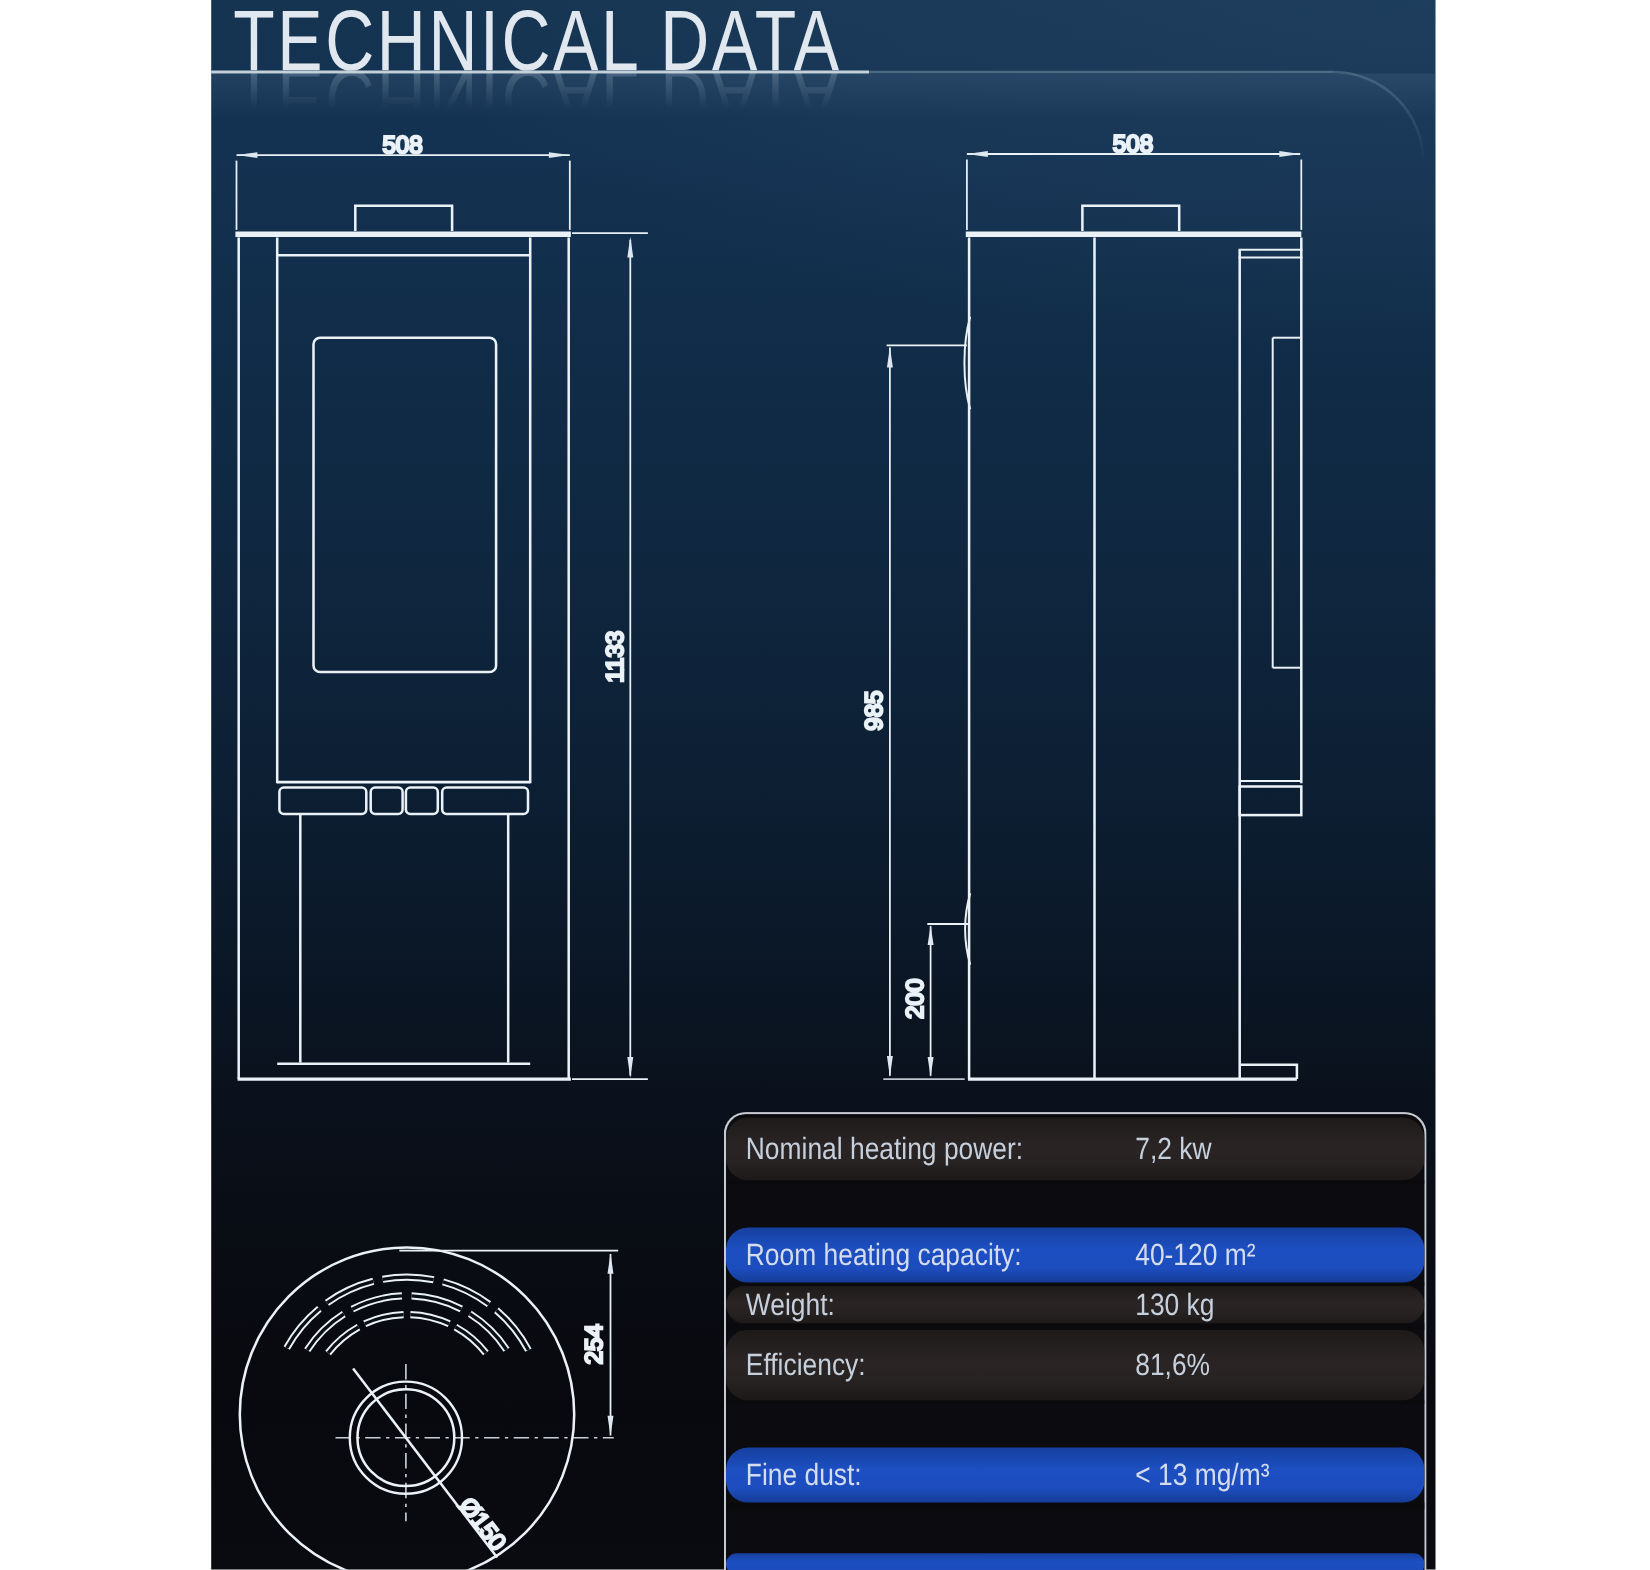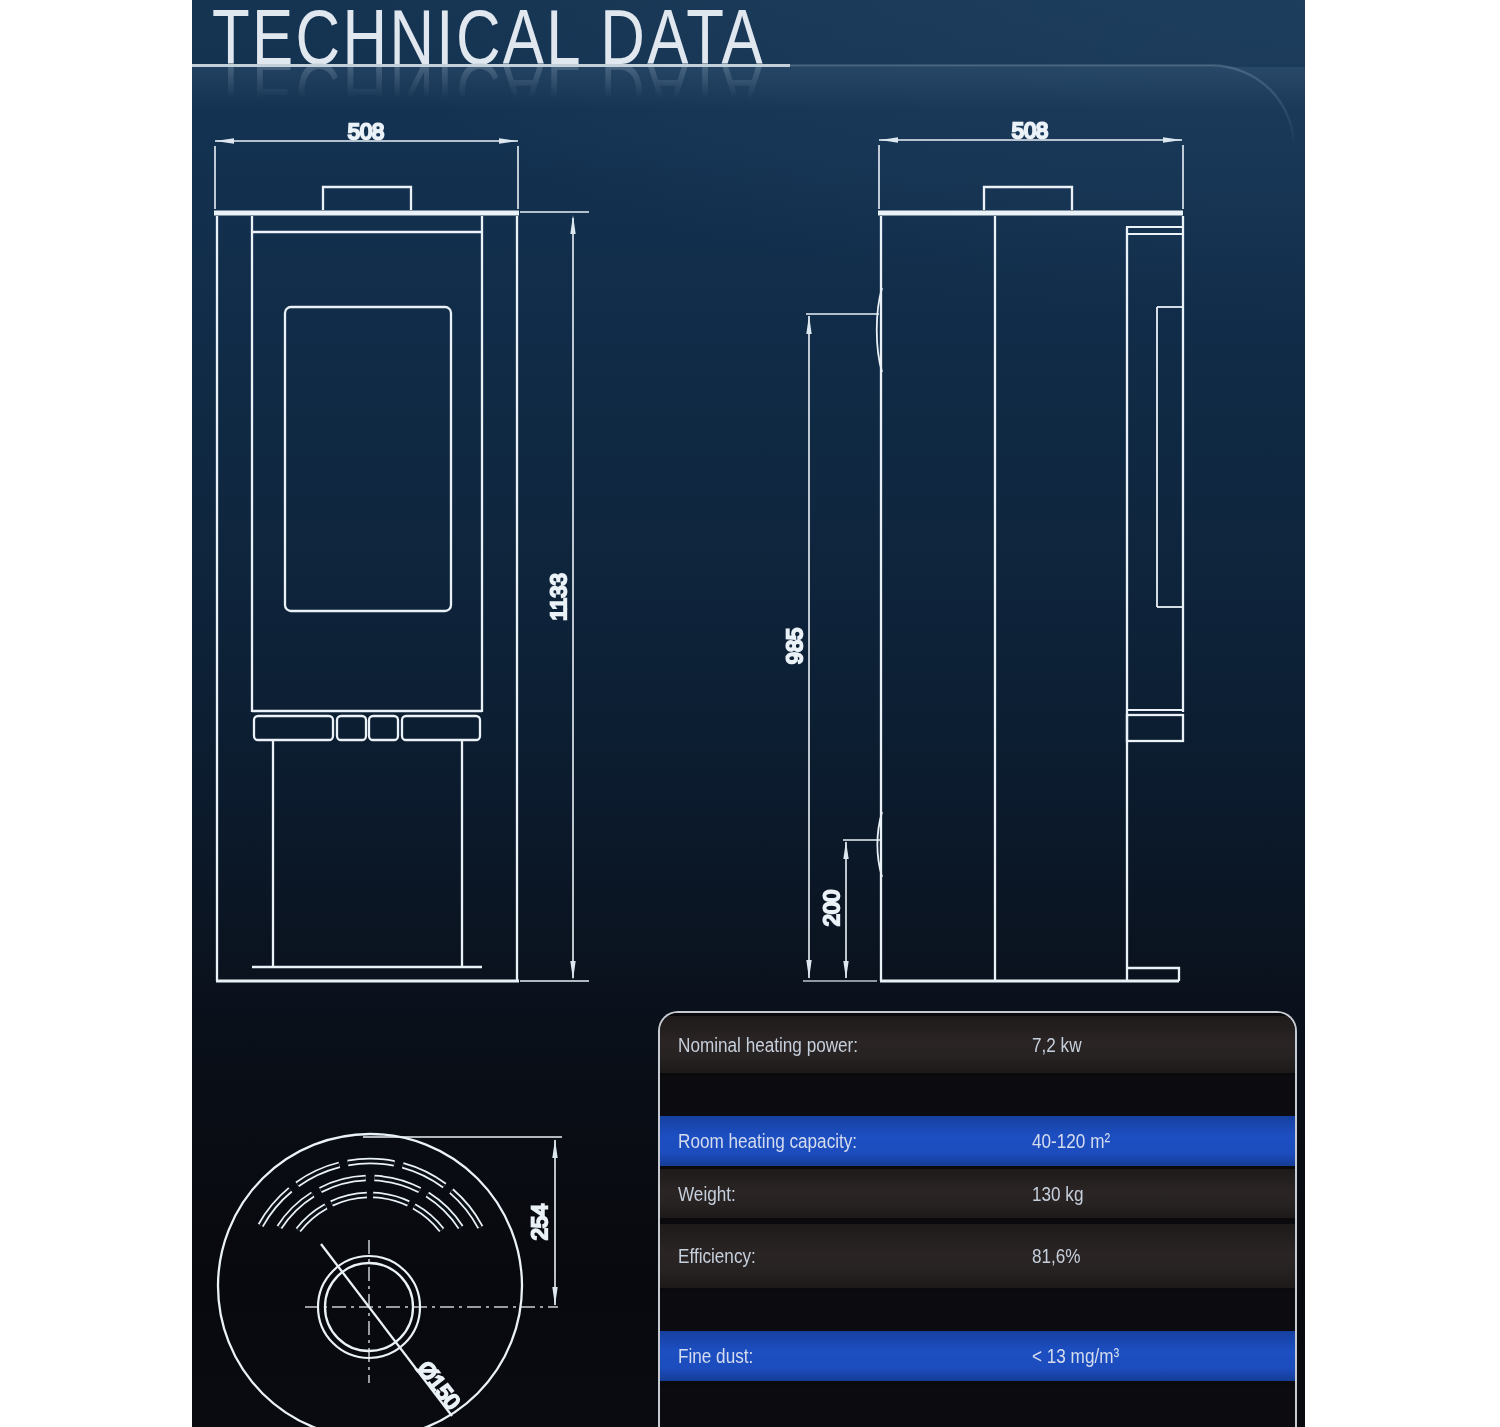--- a/index.html
+++ b/index.html
@@ -21,21 +21,21 @@
     -webkit-mask-image:linear-gradient(to top,rgba(0,0,0,0.75) 6%,rgba(0,0,0,0.4) 28%,rgba(0,0,0,0) 60%);
     mask-image:linear-gradient(to top,rgba(0,0,0,0.75) 6%,rgba(0,0,0,0.4) 28%,rgba(0,0,0,0) 60%);}
   svg{position:absolute;left:0;top:0;transform:translateZ(0);will-change:transform;}
   .dimtxt{fill:#c9d4df;font-size:22px;font-family:"Liberation Sans",sans-serif;
     text-rendering:geometricPrecision;-webkit-font-smoothing:antialiased;}
   body{-webkit-font-smoothing:antialiased;}
   
   #datatable{position:absolute;left:658px;top:1011px;width:635px;height:416px;
     border:2px solid #c6cbd1;border-bottom:none;border-radius:20px 20px 0 0;
     overflow:hidden;background:#0c0c10;}
-  .row{position:relative;width:100%;color:#c6cfdc;font-size:20px;}
+  .row{position:relative;width:100%;color:#c6cfdc;font-size:28px;border-radius:20px;}
   .rdark{background:linear-gradient(to bottom,#1e1a1a 0%,#2a2524 45%,#272322 70%,#1c1918 100%);}
   .rblue{background:linear-gradient(to bottom,#16409f 0%,#1d4fc2 40%,#1c4cbd 75%,#153c96 100%);color:#d4dcee;margin-top:40px;}
   .gap{height:3px;background:#0a0a0d;}
   .lbl{position:absolute;left:18px;top:50%;transform:translateY(-50%) scale(0.857,1);
     transform-origin:0 50%;white-space:nowrap;}
   .val{position:absolute;left:372px;top:50%;transform:translateY(-50%) scale(0.857,1);
     transform-origin:0 50%;white-space:nowrap;}
 </style>
 </head>
 <body>
@@ -232,21 +232,21 @@
       <span class="val">7,2 kw</span>
   </div>
   <div class="gap"></div>
 
   <div class="row rblue" style="height:50px">
     <span class="lbl">Room heating capacity:</span>
       <span class="val">40-120 m²</span>
   </div>
   <div class="gap"></div>
 
-  <div class="row rdark" style="height:49px">
+  <div class="row rdark" style="height:34px">
     <span class="lbl">Weight:</span>
       <span class="val">130 kg</span>
   </div>
   <div class="gap"></div>
 
   <div class="gap"></div>
 
   <div class="row rdark" style="height:64px">
     <span class="lbl">Efficiency:</span>
       <span class="val">81,6%</span>

